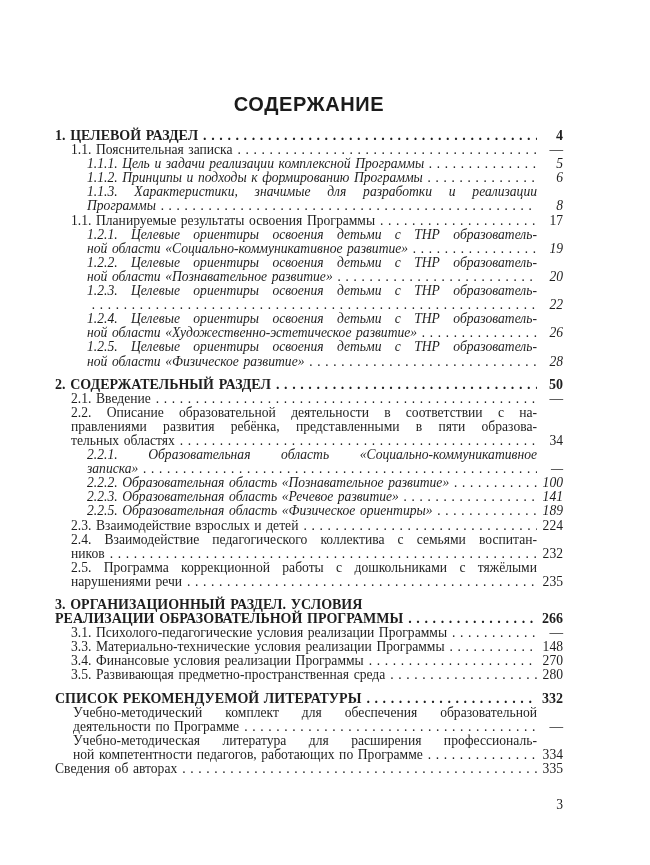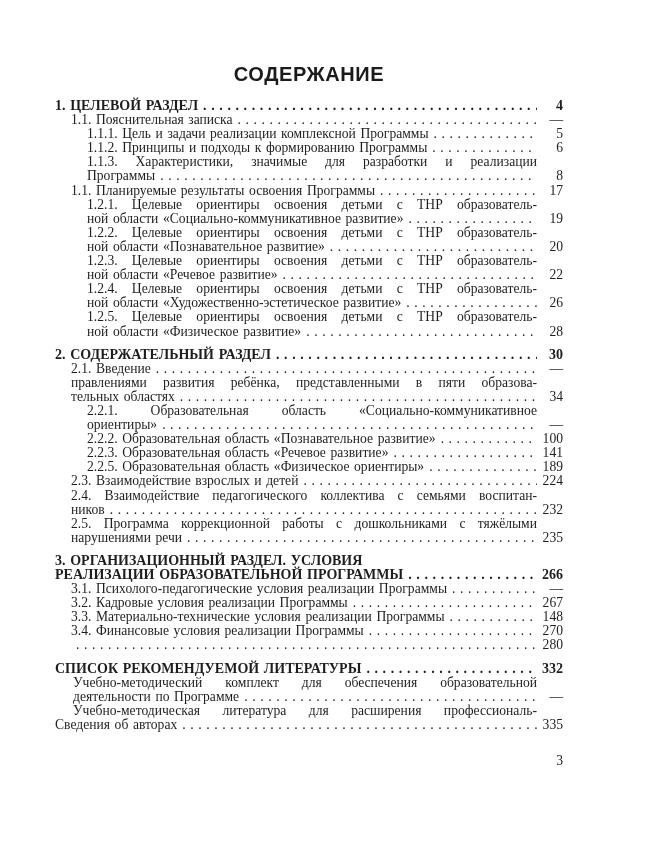--- a/index.html
+++ b/index.html
@@ -10,21 +10,21 @@
   body {
     width: 650px;
     height: 865px;
     overflow: hidden;
     color: #1e1e1e;
   }
   .page {
     box-sizing: border-box;
     width: 650px;
     height: 670px;
-    padding: 62px 87px 0 55px; 
+    padding: 92px 87px 0 55px; 
   }
   .title {
     font-family: "Liberation Sans", sans-serif;
     font-weight: bold;
     font-size: 20px;
     line-height: 24px;
     letter-spacing: 0.6px;
     text-align: center;
     margin: 0 0 13px 0;
     color: #1b1b1b;
@@ -36,21 +36,21 @@
     word-spacing: 1.2px;
   }
   .entry { margin: 0; }
   .entry.bold {
     font-weight: bold;
     font-size: 14px;
   }
   .entry.gap { margin-top: 9px; }
   .ind-l1  { padding-left: 0; }
   .ind-l2  { padding-left: 16px; }
-  .ind-l3  { padding-left: 32px; }
+  .ind-l3  { padding-left: 32px; font-style: italic; }
   .ind-sub { padding-left: 18px; }
   
   .jline {
     text-align: justify;
     text-align-last: justify;
     padding-right: 26px; 
     white-space: nowrap;
   }
   .jline.natural {
     text-align: right;
@@ -148,21 +148,20 @@
         <div class="jline">1.2.2. Целевые ориентиры освоения детьми с ТНР образователь-</div>
         <div class="lline">
           <span class="t">ной области «Познавательное развитие»</span>
           <span class="dots"></span>
           <span class="pg">20</span>
         </div>
       </div>
       <div class="entry ind-l3">
         <div class="jline">1.2.3. Целевые ориентиры освоения детьми с ТНР образователь-</div>
         <div class="lline">
-          <span class="t">ной области «Речевое развитие»</span>
           <span class="dots"></span>
           <span class="pg">22</span>
         </div>
       </div>
       <div class="entry ind-l3">
         <div class="jline">1.2.4. Целевые ориентиры освоения детьми с ТНР образователь-</div>
         <div class="lline">
           <span class="t">ной области «Художественно-эстетическое развитие»</span>
           <span class="dots"></span>
           <span class="pg">26</span>
@@ -173,42 +172,43 @@
         <div class="lline">
           <span class="t">ной области «Физическое развитие»</span>
           <span class="dots"></span>
           <span class="pg">28</span>
         </div>
       </div>
       <div class="entry ind-l1 bold gap">
         <div class="lline">
           <span class="t">2. СОДЕРЖАТЕЛЬНЫЙ РАЗДЕЛ</span>
           <span class="dots"></span>
-          <span class="pg">30</span>
+          <span class="pg">50</span>
         </div>
       </div>
       <div class="entry ind-l2">
         <div class="lline">
           <span class="t">2.1. Введение</span>
           <span class="dots"></span>
           <span class="pg">—</span>
         </div>
       </div>
       <div class="entry ind-l2">
+        <div class="jline">2.2. Описание образовательной деятельности в соответствии с на-</div>
         <div class="jline">правлениями развития ребёнка, представленными в пяти образова-</div>
         <div class="lline">
           <span class="t">тельных областях</span>
           <span class="dots"></span>
           <span class="pg">34</span>
         </div>
       </div>
       <div class="entry ind-l3">
         <div class="jline">2.2.1. Образовательная область «Социально-коммуникативное</div>
         <div class="lline">
-          <span class="t">ориентиры»</span>
+          <span class="t">записка»</span>
           <span class="dots"></span>
           <span class="pg">—</span>
         </div>
       </div>
       <div class="entry ind-l3">
         <div class="lline">
           <span class="t">2.2.2. Образовательная область «Познавательное развитие»</span>
           <span class="dots"></span>
           <span class="pg">100</span>
         </div>
@@ -260,41 +260,35 @@
       </div>
       <div class="entry ind-l2">
         <div class="lline">
           <span class="t">3.1. Психолого-педагогические условия реализации Программы</span>
           <span class="dots"></span>
           <span class="pg">—</span>
         </div>
       </div>
       <div class="entry ind-l2">
         <div class="lline">
-          <span class="t">3.2. Кадровые условия реализации Программы</span>
-          <span class="dots"></span>
-          <span class="pg">267</span>
-        </div>
-      </div>
-      <div class="entry ind-l2">
-        <div class="lline">
           <span class="t">3.3. Материально-технические условия реализации Программы</span>
           <span class="dots"></span>
           <span class="pg">148</span>
         </div>
       </div>
       <div class="entry ind-l2">
         <div class="lline">
           <span class="t">3.4. Финансовые условия реализации Программы</span>
           <span class="dots"></span>
           <span class="pg">270</span>
         </div>
       </div>
       <div class="entry ind-l2">
         <div class="lline">
+          <span class="t">3.5. Развивающая предметно-пространственная среда</span>
           <span class="dots"></span>
           <span class="pg">280</span>
         </div>
       </div>
       <div class="entry ind-l1 bold gap">
         <div class="lline">
           <span class="t">СПИСОК РЕКОМЕНДУЕМОЙ ЛИТЕРАТУРЫ</span>
           <span class="dots"></span>
           <span class="pg">332</span>
         </div>
@@ -302,20 +296,25 @@
       <div class="entry ind-sub">
         <div class="jline">Учебно-методический комплект для обеспечения образовательной</div>
         <div class="lline">
           <span class="t">деятельности по Программе</span>
           <span class="dots"></span>
           <span class="pg">—</span>
         </div>
       </div>
       <div class="entry ind-sub">
         <div class="jline">Учебно-методическая литература для расширения профессиональ-</div>
+        <div class="lline">
+          <span class="t">ной компетентности педагогов, работающих по Программе</span>
+          <span class="dots"></span>
+          <span class="pg">334</span>
+        </div>
       </div>
       <div class="entry ind-l1">
         <div class="lline">
           <span class="t">Сведения об авторах</span>
           <span class="dots"></span>
           <span class="pg">335</span>
         </div>
       </div>
     </div>
 

